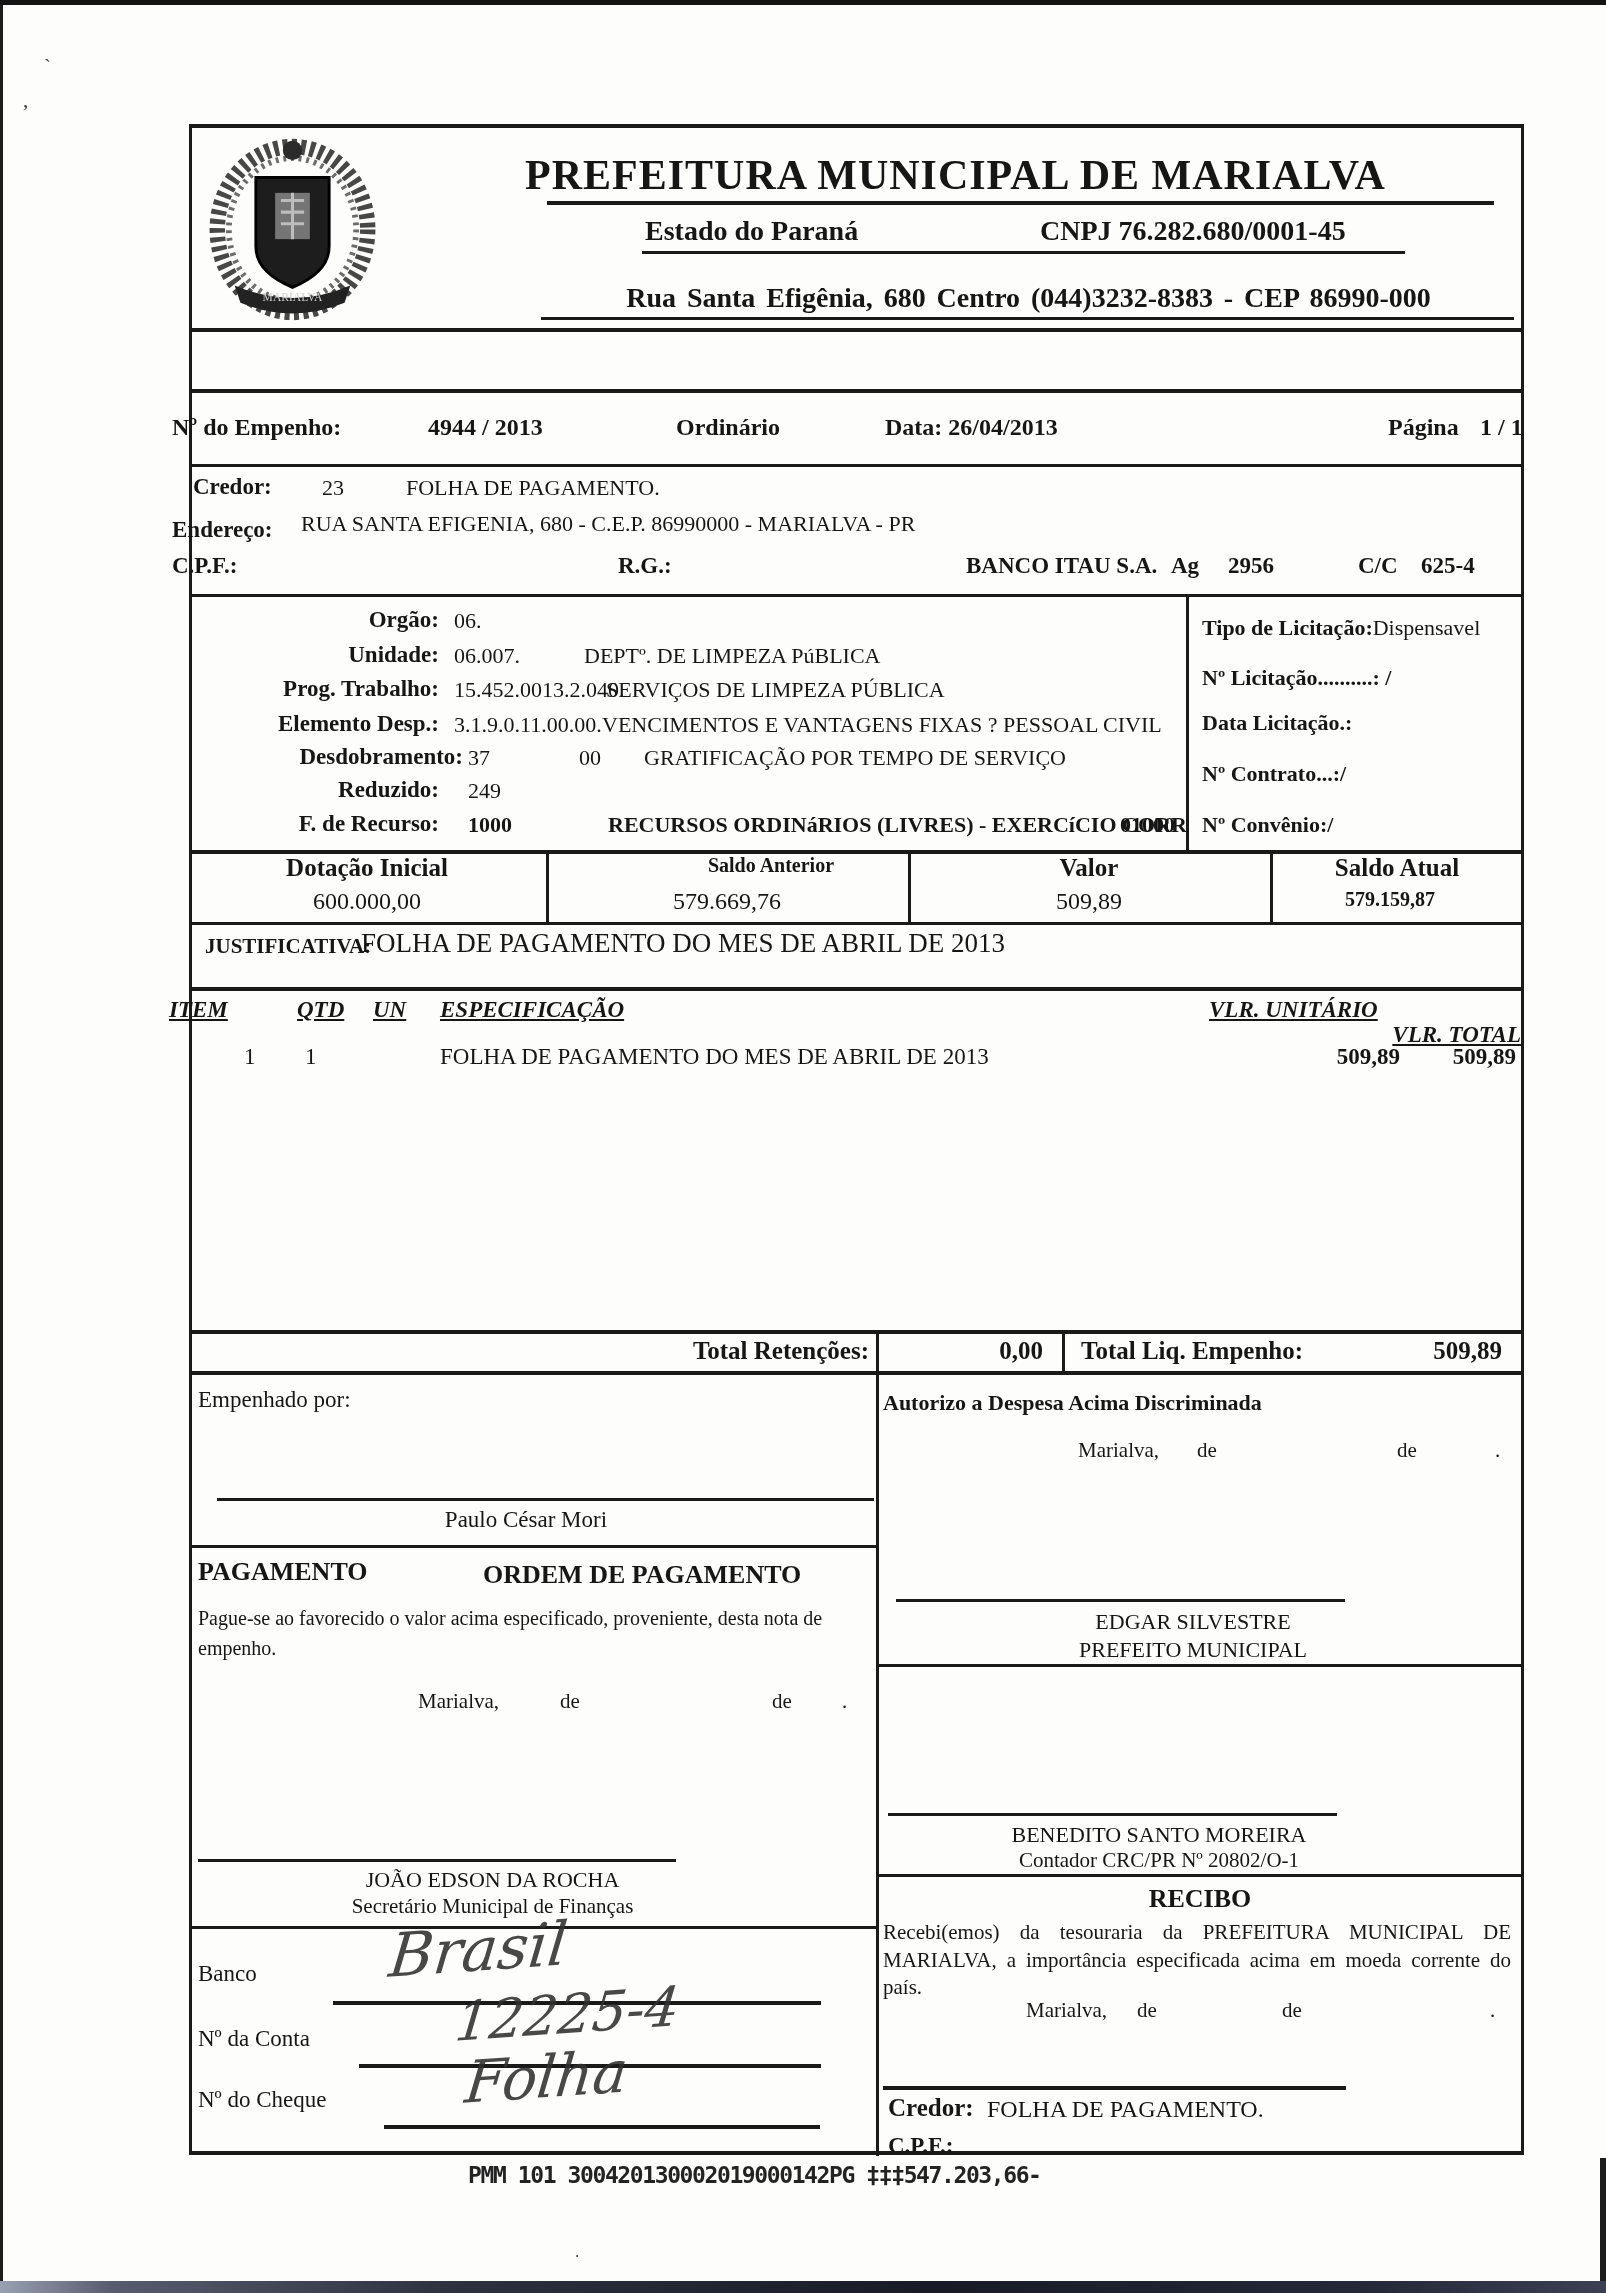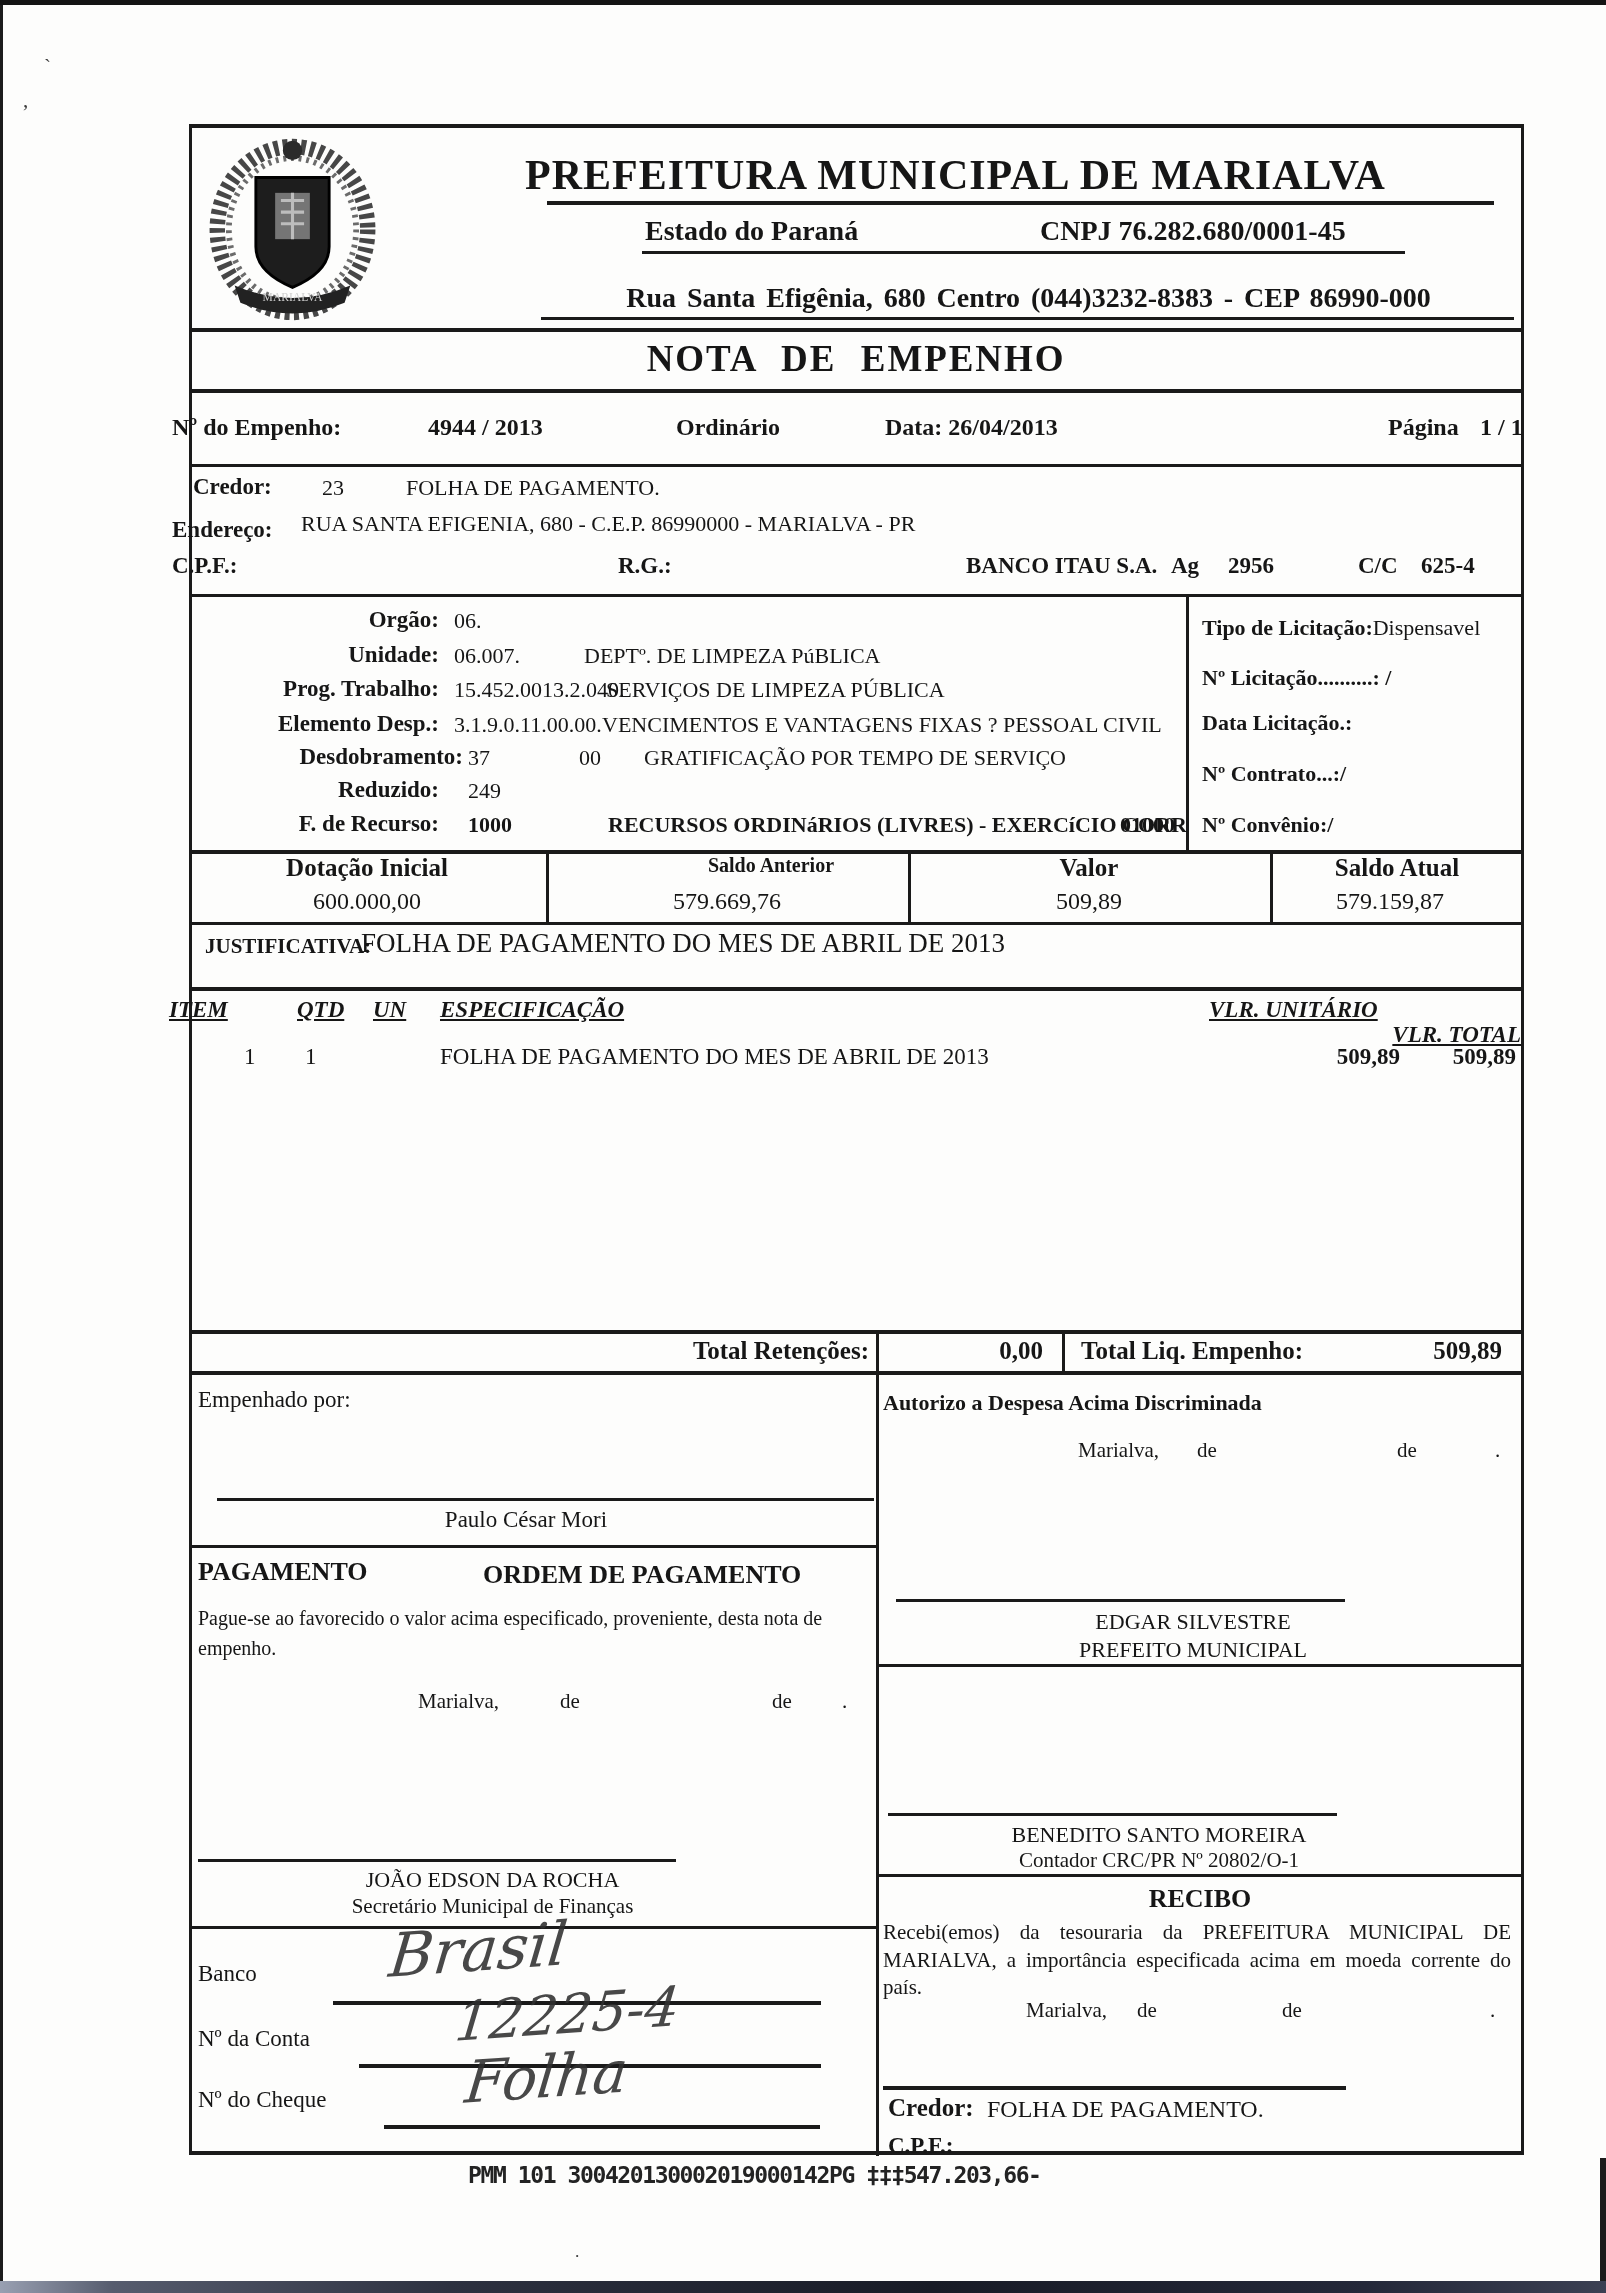--- a/index.html
+++ b/index.html
@@ -69,21 +69,20 @@
   </svg>
 
   <div class="t b ctr" style="left:386px;top:153px;width:1139px;font-size:42px;letter-spacing:1px;">PREFEITURA MUNICIPAL DE MARIALVA</div>
   <div class="ln" style="left:547px;top:201px;width:947px;height:3.9px;"></div>
   <div class="t b" style="left:645px;top:216px;font-size:28px;">Estado do Paraná</div>
   <div class="t b" style="left:1040px;top:216px;font-size:28px;">CNPJ 76.282.680/0001-45</div>
   <div class="ln" style="left:642px;top:251px;width:763px;height:2.9px;"></div>
   <div class="t b ctr" style="left:541px;top:283px;width:975px;font-size:28px;word-spacing:3.9px;">Rua Santa Efigênia, 680      Centro    (044)3232-8383   -   CEP 86990-000</div>
   <div class="ln" style="left:541px;top:317px;width:973px;height:2.9px;"></div>
 
-  <div class="t b ctr" style="left:189px;top:340px;width:1334px;font-size:37px;word-spacing:13.5px;letter-spacing:1.9px;">NOTA  DE  EMPENHO</div>
 
   <div class="t b" style="left:172px;top:415px;font-size:24px;">Nº do Empenho:</div>
   <div class="t b" style="left:428px;top:415px;font-size:24px;">4944 / 2013</div>
   <div class="t b" style="left:676px;top:415px;font-size:24px;">Ordinário</div>
   <div class="t b" style="left:885px;top:415px;font-size:24px;">Data: 26/04/2013</div>
   <div class="t b" style="left:1388px;top:415px;font-size:24px;">Página</div>
   <div class="t b" style="left:1480px;top:415px;font-size:24px;">1 / 1</div>
 
   <div class="t b" style="left:193px;top:475px;font-size:23px;">Credor:</div>
   <div class="t" style="left:322px;top:476px;font-size:22px;">23</div>
@@ -132,21 +131,21 @@
   <div class="t b" style="left:1202px;top:762px;font-size:22px;">Nº Contrato...:/</div>
   <div class="t b" style="left:1202px;top:813px;font-size:22px;">Nº Convênio:/</div>
 
   <div class="t b ctr" style="left:189px;top:855px;width:356px;font-size:25px;">Dotação Inicial</div>
   <div class="t ctr" style="left:189px;top:889px;width:356px;font-size:24px;">600.000,00</div>
   <div class="t b ctr" style="left:546px;top:855px;width:362px;font-size:20px;margin-left:44px;">Saldo Anterior</div>
   <div class="t ctr" style="left:546px;top:889px;width:362px;font-size:24px;">579.669,76</div>
   <div class="t b ctr" style="left:908px;top:855px;width:362px;font-size:25px;">Valor</div>
   <div class="t ctr" style="left:908px;top:889px;width:362px;font-size:24px;">509,89</div>
   <div class="t b ctr" style="left:1270px;top:855px;width:254px;font-size:25px;">Saldo Atual</div>
-  <div class="t ctr" style="left:1270px;top:889px;width:240px;font-size:24px;">579.159,87</div>
+  <div class="t ctr" style="left:1270px;top:889px;width:240px;font-size:20px;font-weight:bold;">579.159,87</div>
 
   <div class="t b" style="left:205px;top:935px;font-size:21px;">JUSTIFICATIVA:</div>
   <div class="t" style="left:361px;top:929px;font-size:27px;">FOLHA DE PAGAMENTO DO MES DE ABRIL DE 2013</div>
 
   <div class="t b i u" style="left:169px;top:998px;font-size:23px;">ITEM</div>
   <div class="t b i u" style="left:297px;top:998px;font-size:23px;">QTD</div>
   <div class="t b i u" style="left:373px;top:998px;font-size:23px;">UN</div>
   <div class="t b i u" style="left:440px;top:998px;font-size:23px;">ESPECIFICAÇÃO</div>
   <div class="t b i u" style="left:1209px;top:998px;font-size:23px;">VLR. UNITÁRIO</div>
   <div class="t b i u rt" style="left:1386px;top:998px;width:135px;font-size:23px;margin-top:25px;">VLR. TOTAL</div>

